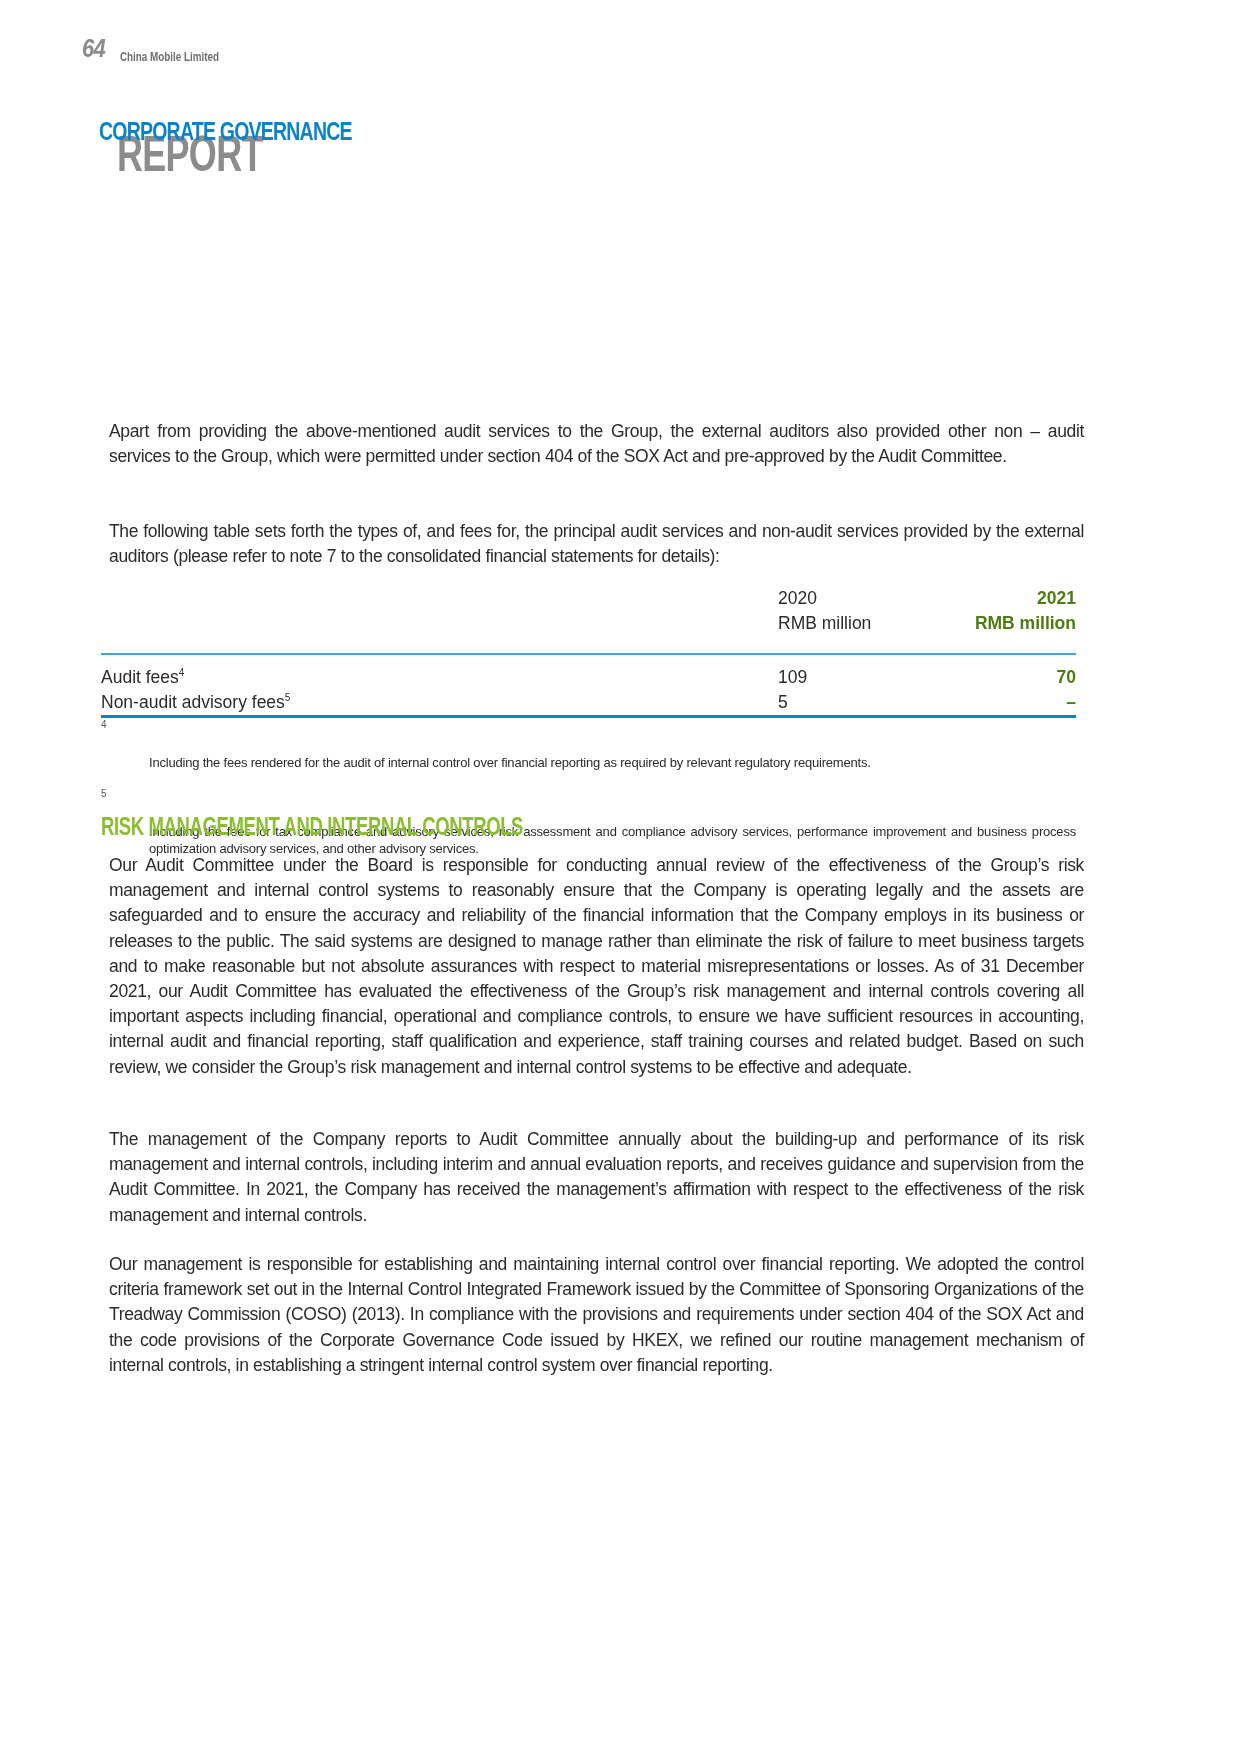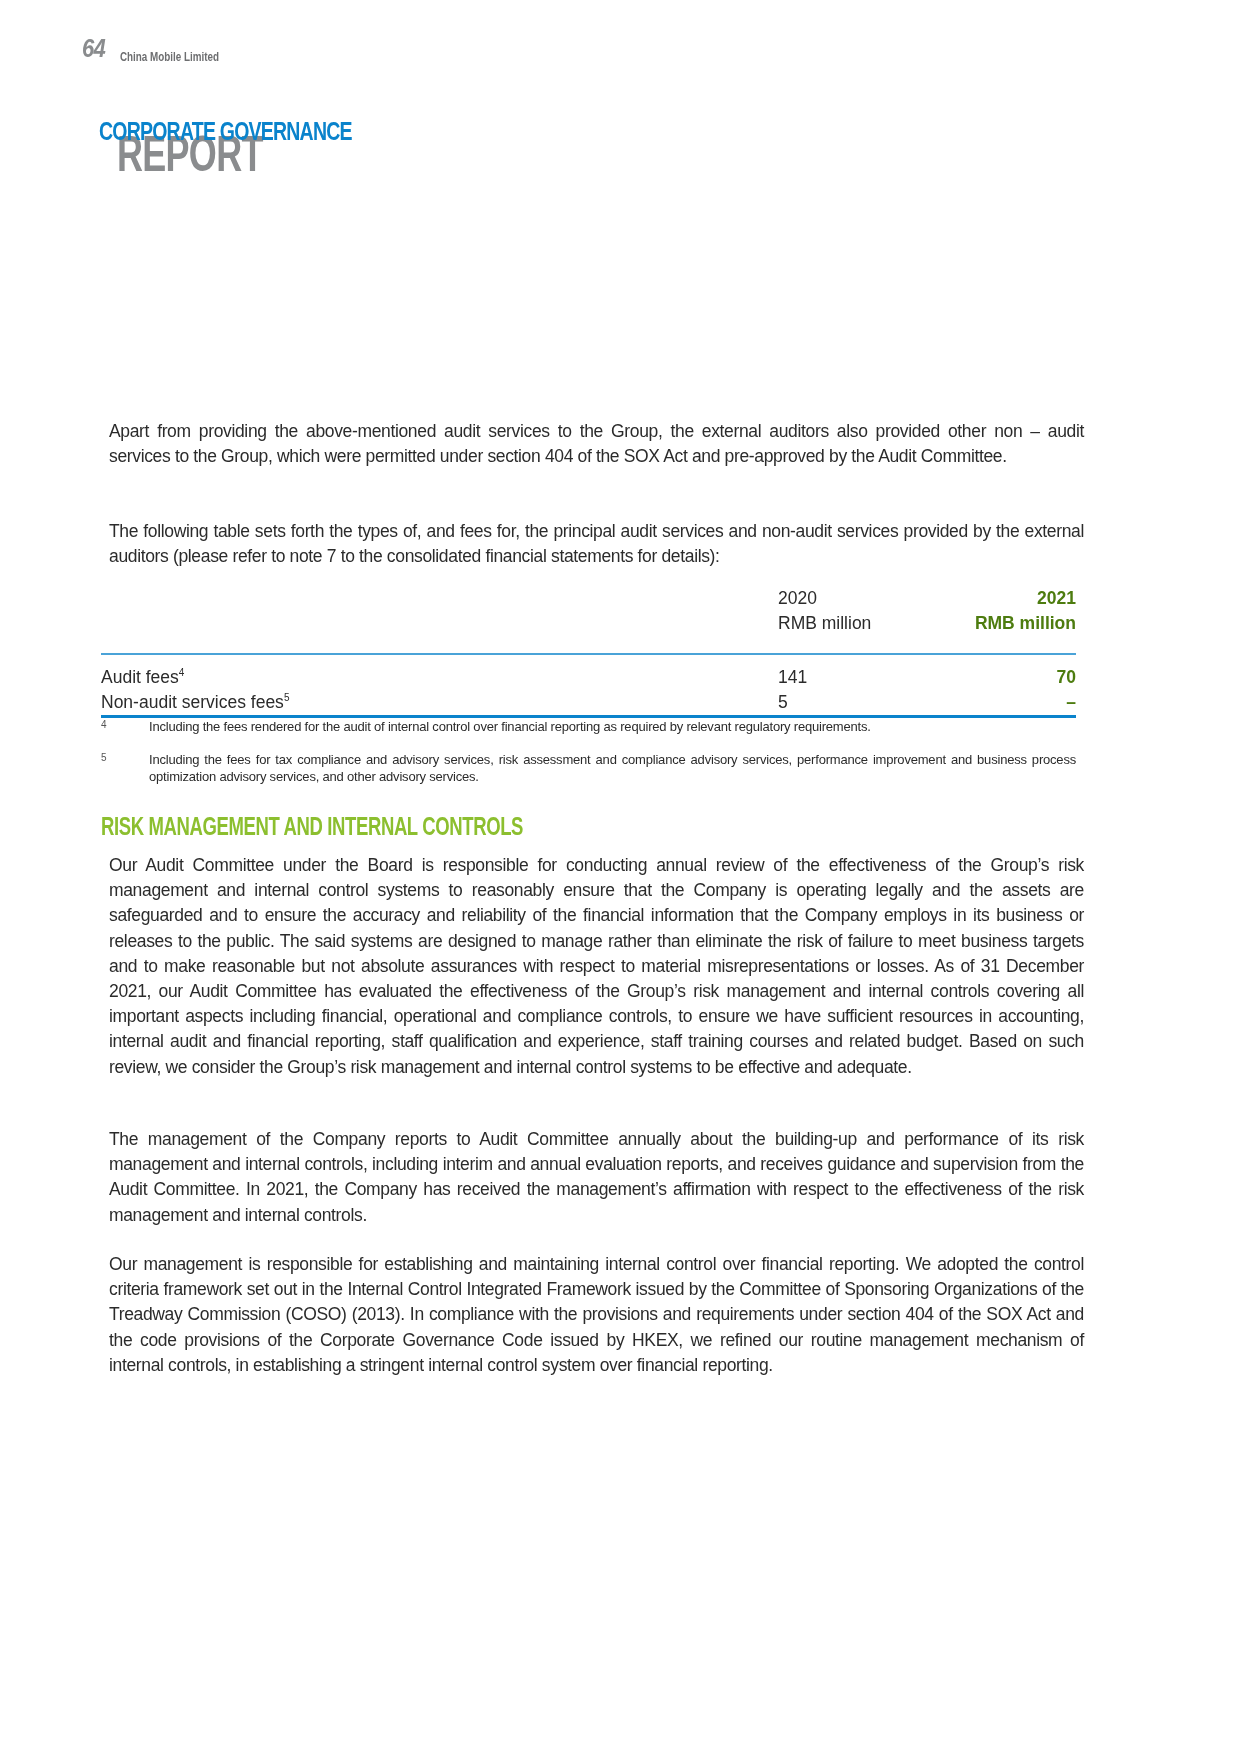--- a/index.html
+++ b/index.html
@@ -41,21 +41,21 @@
     .fee-table .col-2020 { text-align: left; width: 150px; color: #2b2b2b; }
     .fee-table .col-2021 { text-align: right; width: 148px; color: #4d7c0f; font-weight: 700; }
     .fee-table thead tr.units th { border-bottom: 2px solid #4aa3d8; padding-bottom: 18px; }
     .fee-table tbody tr.first td { padding-top: 10px; }
     .fee-table tbody tr.last td { border-bottom: 3px solid #0a83cc; padding-bottom: 1px; }
     .fee-table th.col-2021 { font-weight: 700; }
     sup.fn { font-size: 10px; vertical-align: super; line-height: 0; }
     .footnotes { position: absolute; left: 101px; top: 718px; width: 975px; font-size: 13px; color: #2b2b2b; }
     .footnote { display: flex; margin-bottom: 15px; line-height: 17.5px; letter-spacing: -0.2px; }
     .footnote .fn-num { width: 48px; flex: 0 0 48px; font-size: 10px; line-height: 14px; color: #555; }
-    .footnote .fn-text { flex: 1; text-align: justify; }
+    .footnote .fn-text { flex: 1; text-align: justify; margin-top: 36px; }
     .section-heading {
       position: absolute; left: 101px; top: 812px;
       font-family: "Liberation Sans", sans-serif; font-weight: 700; font-size: 25px; color: #8cbf2f;
       transform: scaleX(0.74); transform-origin: left; white-space: nowrap; letter-spacing: -0.5px; margin: 0;
     }
     .p3 { top: 845px; }
     .p4 { top: 1119px; }
     .p5 { top: 1244px; }
   </style>
 </head>
@@ -83,25 +83,25 @@
     </tr>
     <tr class="units">
       <th class="col-label"></th>
       <th class="col-2020">RMB million</th>
       <th class="col-2021">RMB million</th>
     </tr>
   </thead>
   <tbody>
     <tr class="first">
       <td class="col-label"><span>Audit fees</span><sup class="fn">4</sup></td>
-      <td class="col-2020">141</td>
+      <td class="col-2020">109</td>
       <td class="col-2021">70</td>
     </tr>
     <tr class="last">
-      <td class="col-label"><span>Non-audit services fees</span><sup class="fn">5</sup></td>
+      <td class="col-label"><span>Non-audit advisory fees</span><sup class="fn">5</sup></td>
       <td class="col-2020">5</td>
       <td class="col-2021">–</td>
     </tr>
   </tbody>
 </table>
 
 <div class="footnotes">
   <div class="footnote">
     <span class="fn-num">4</span>
     <span class="fn-text">Including the fees rendered for the audit of internal control over financial reporting as required by relevant regulatory requirements.</span>

